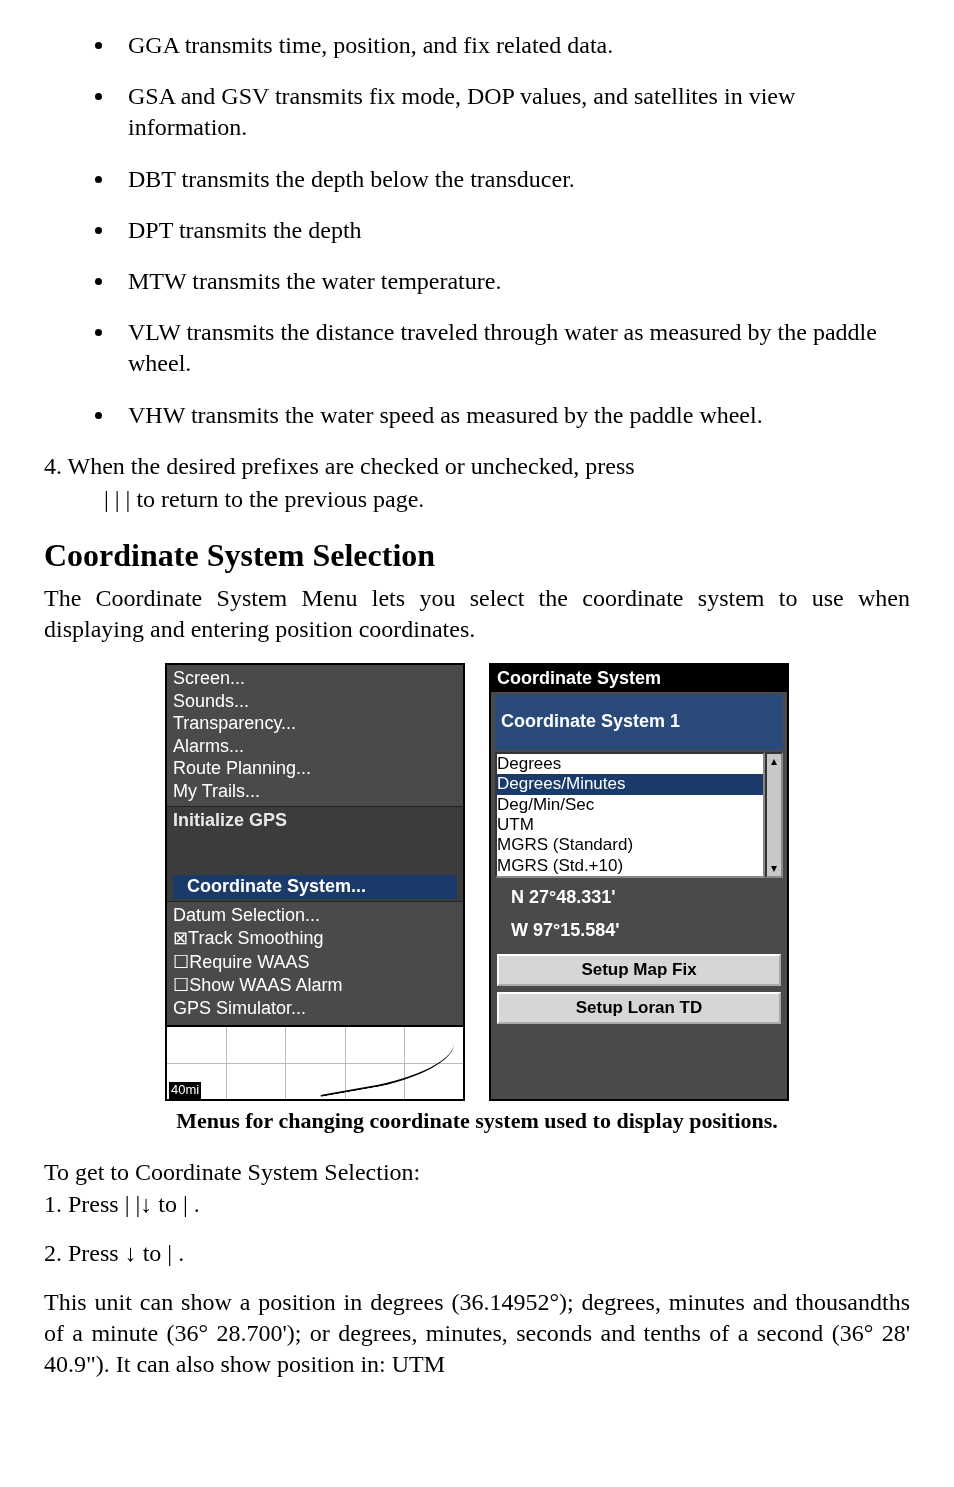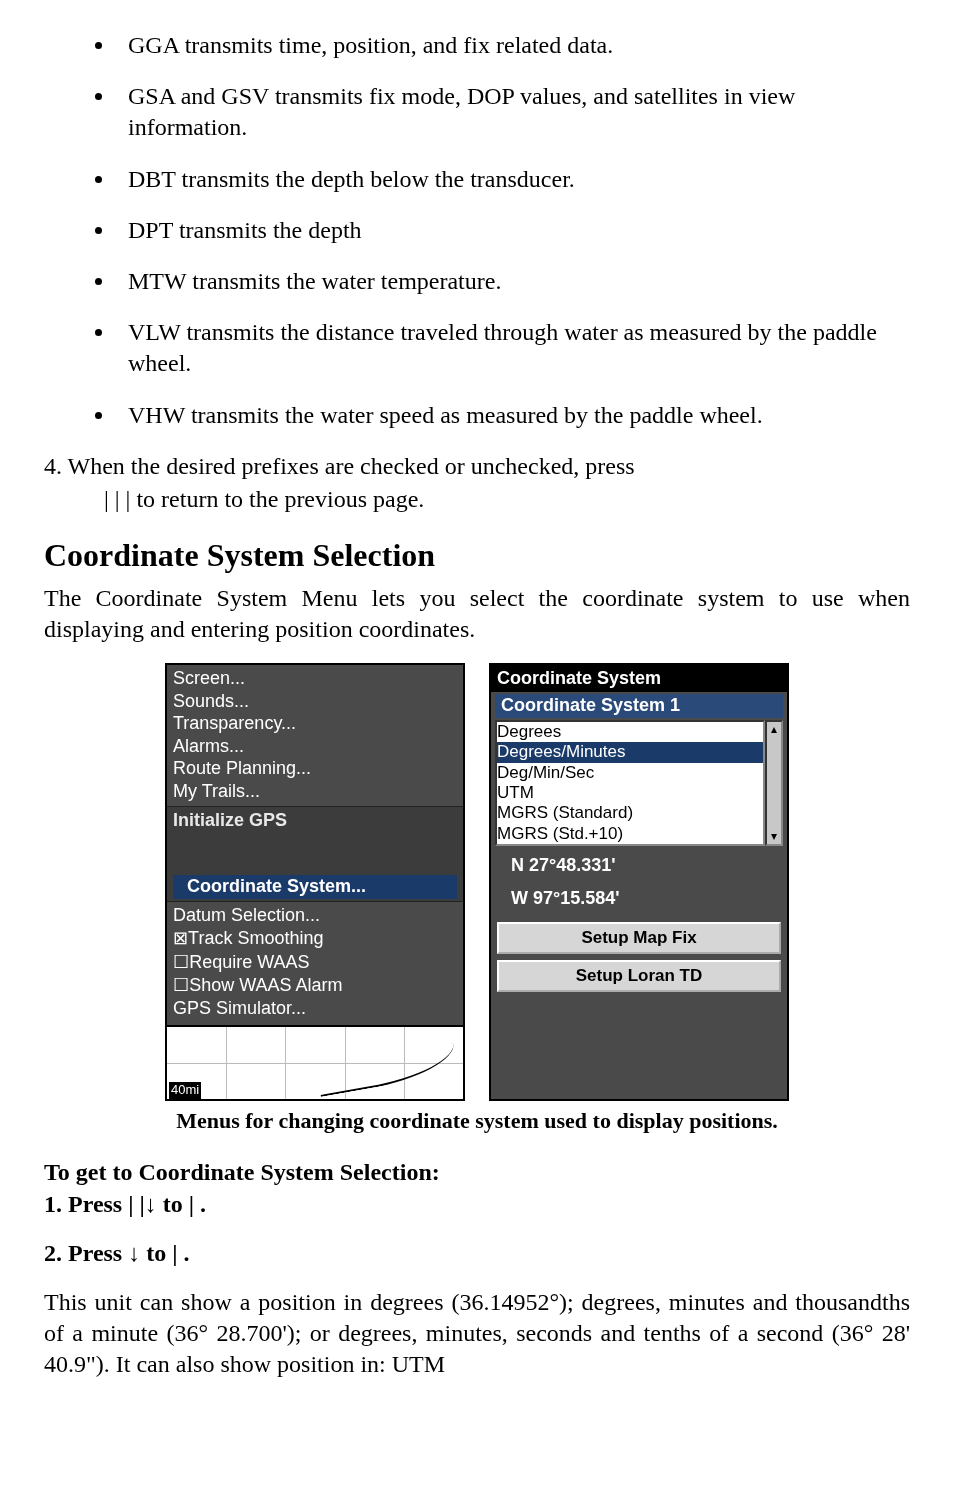--- a/index.html
+++ b/index.html
@@ -128,21 +128,21 @@
   .sb-title {
     background: #000;
     color: #fff;
     font-weight: bold;
     padding: 2px 6px;
   }
   .sb-sub {
     background: #2a4a7a;
     color: #fff;
     font-weight: bold;
-    padding: 0 6px;
+    padding: 16px 6px;
     margin: 2px 4px 2px 4px;
   }
   .sb-listwrap {
     margin: 0 4px 4px 4px;
     display: flex;
   }
   .sb-list {
     flex: 1;
     background: #fff;
     color: #000;
@@ -187,21 +187,21 @@
     font-family: "Century Schoolbook", Georgia, serif;
     font-weight: bold;
     font-size: 22px;
     margin: 6px 0 22px 0;
   }
   .steps {
     font-family: "Century Schoolbook", Georgia, serif;
     font-size: 24px;
     margin: 0 0 18px 0;
   }
-  .steps .line { margin: 0; font-weight: bold; }
+  .steps .line { margin: 0; }
   .steps .line2 { margin-top: 18px; }
 </style>
 </head>
 <body>
 
 <ul class="bullets">
   <li>GGA transmits time, position, and fix related data.</li>
   <li>GSA and GSV transmits fix mode, DOP values, and satellites in view information.</li>
   <li>DBT transmits the depth below the transducer.</li>
   <li>DPT transmits the depth</li>

